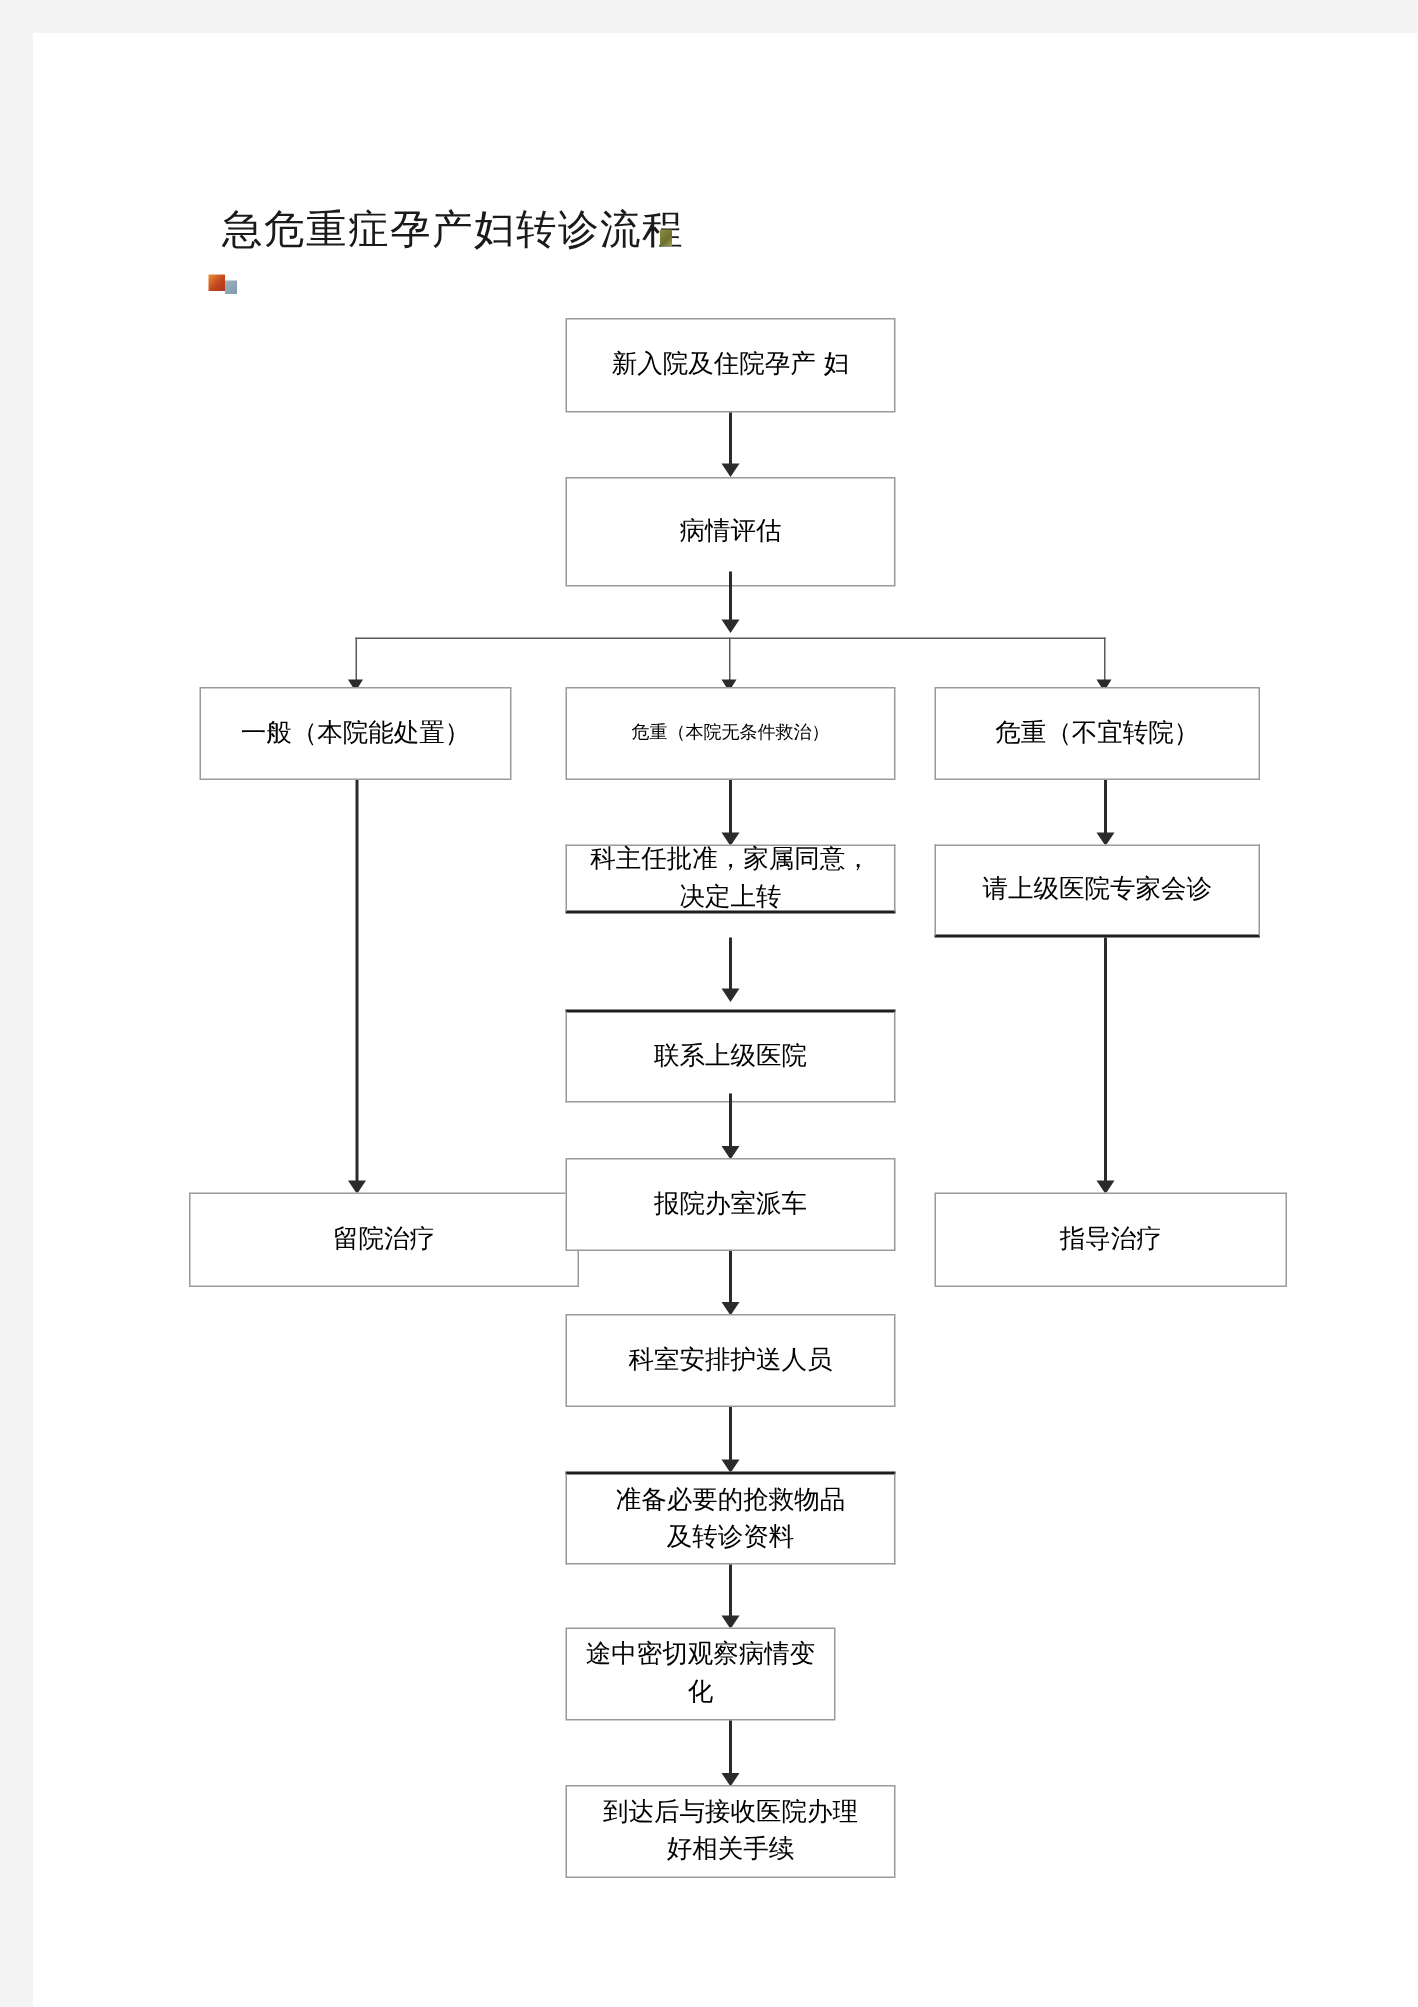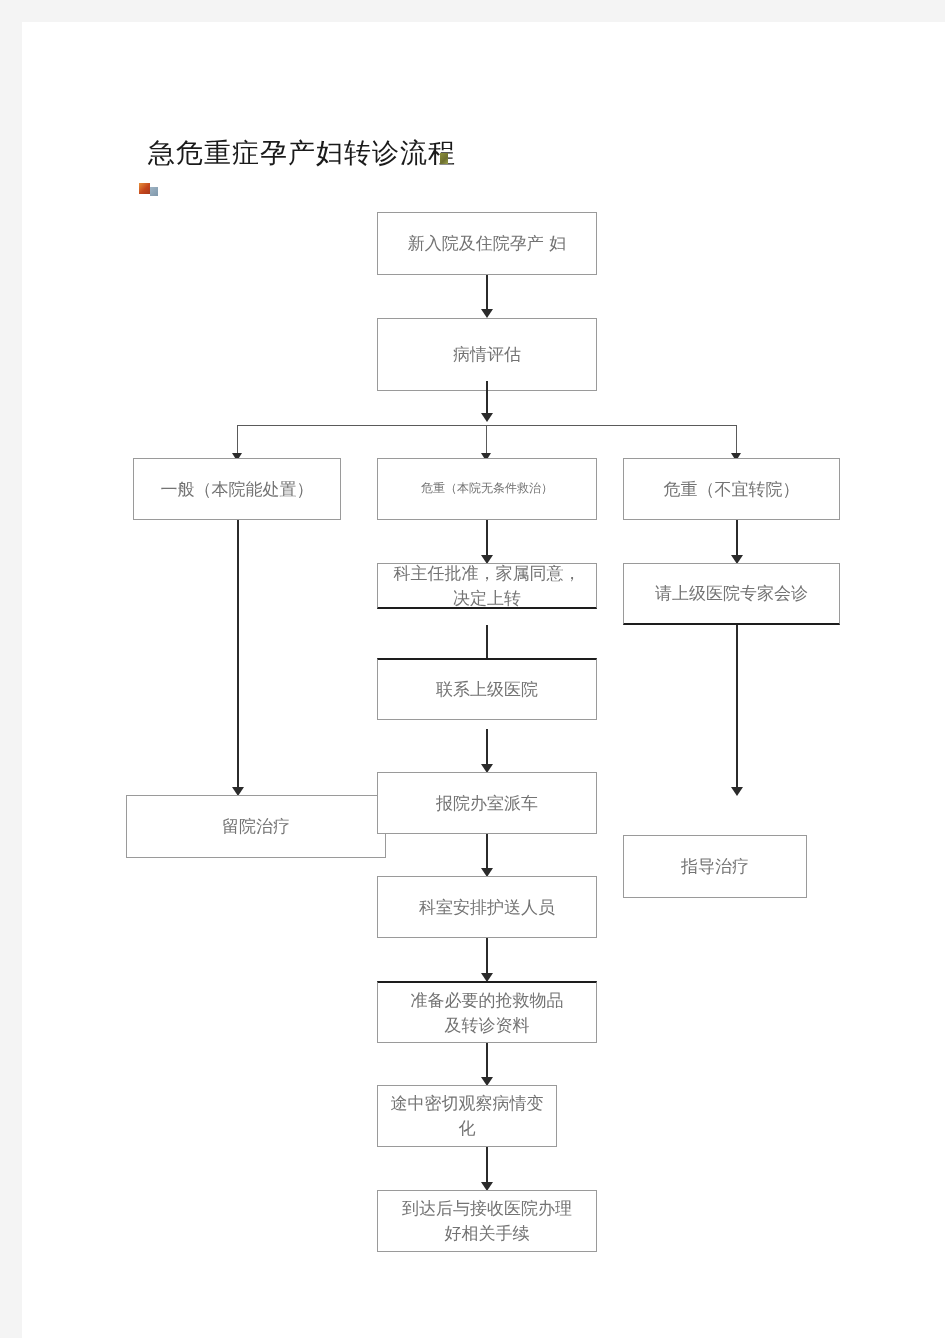--- a/index.html
+++ b/index.html
@@ -59,21 +59,21 @@
   .node {
     position: absolute;
     box-sizing: border-box;
     border: 1px solid #9a9a9a;
     background: #ffffff;
     display: flex;
     align-items: center;
     justify-content: center;
     text-align: center;
     font-size: 17px;
-    color: #737373;
+    color: #000000;
     line-height: 1.45;
     padding: 2px 6px;
   }
   .node.heavy-top { border-top: 2px solid #1d1d1d; }
   .node.heavy-bottom { border-bottom: 2px solid #1d1d1d; }
   .node .lbl { white-space: pre-line; }
   
   .vline {
     position: absolute;
     background: #2b2b2b;
@@ -147,21 +147,21 @@
 
   <div class="vline" style="left:464px; top:498px; height:40px;"></div>
   <div class="arrow" style="left:459px; top:533px;"></div>
   <div class="node heavy-bottom" style="left:355px; top:541px; width:220px; height:46px;">
     <span class="lbl">科主任批准，家属同意，
 决定上转</span>
   </div>
 
   <div class="vline" style="left:464px; top:603px; height:39px;"></div>
   <div class="arrow" style="left:459px; top:637px;"></div>
-  <div class="node heavy-top" style="left:355px; top:636px; width:220px; height:62px;">
+  <div class="node heavy-top" style="left:355px; top:651px; width:220px; height:62px;">
     <span class="lbl">联系上级医院</span>
   </div>
 
   <div class="vline" style="left:464px; top:707px; height:40px;"></div>
   <div class="arrow" style="left:459px; top:742px;"></div>
   <div class="node" style="left:355px; top:750px; width:220px; height:62px;">
     <span class="lbl">报院办室派车</span>
   </div>
 
   <div class="vline" style="left:464px; top:812px; height:39px;"></div>
@@ -191,17 +191,17 @@
   </div>
 
   <div class="vline" style="left:714px; top:498px; height:40px;"></div>
   <div class="arrow" style="left:709px; top:533px;"></div>
   <div class="node heavy-bottom" style="left:601px; top:541px; width:217px; height:62px;">
     <span class="lbl">请上级医院专家会诊</span>
   </div>
 
   <div class="vline" style="left:714px; top:603px; height:167px;"></div>
   <div class="arrow" style="left:709px; top:765px;"></div>
-  <div class="node" style="left:601px; top:773px; width:184px; height:63px;margin-top:40px;">
+  <div class="node" style="left:601px; top:773px; width:235px; height:63px;">
     <span class="lbl">指导治疗</span>
   </div>
 
 </div>
 
 </body></html>

